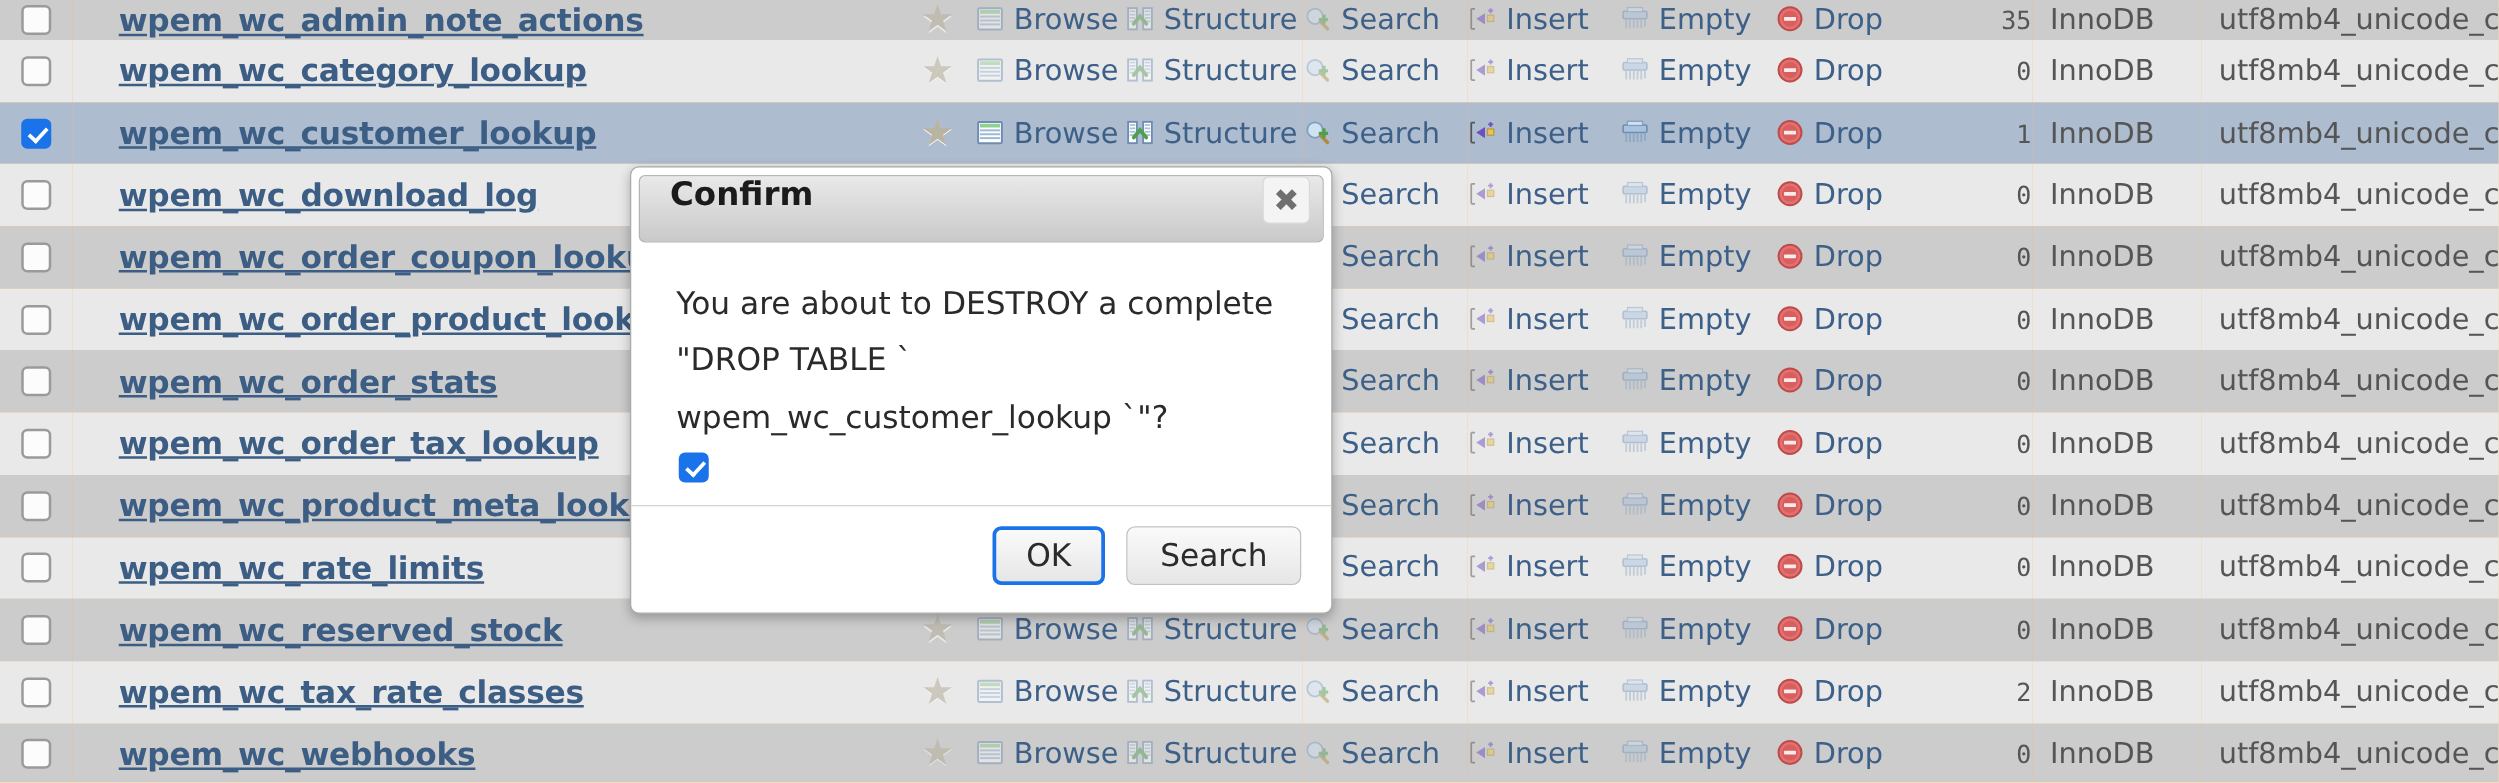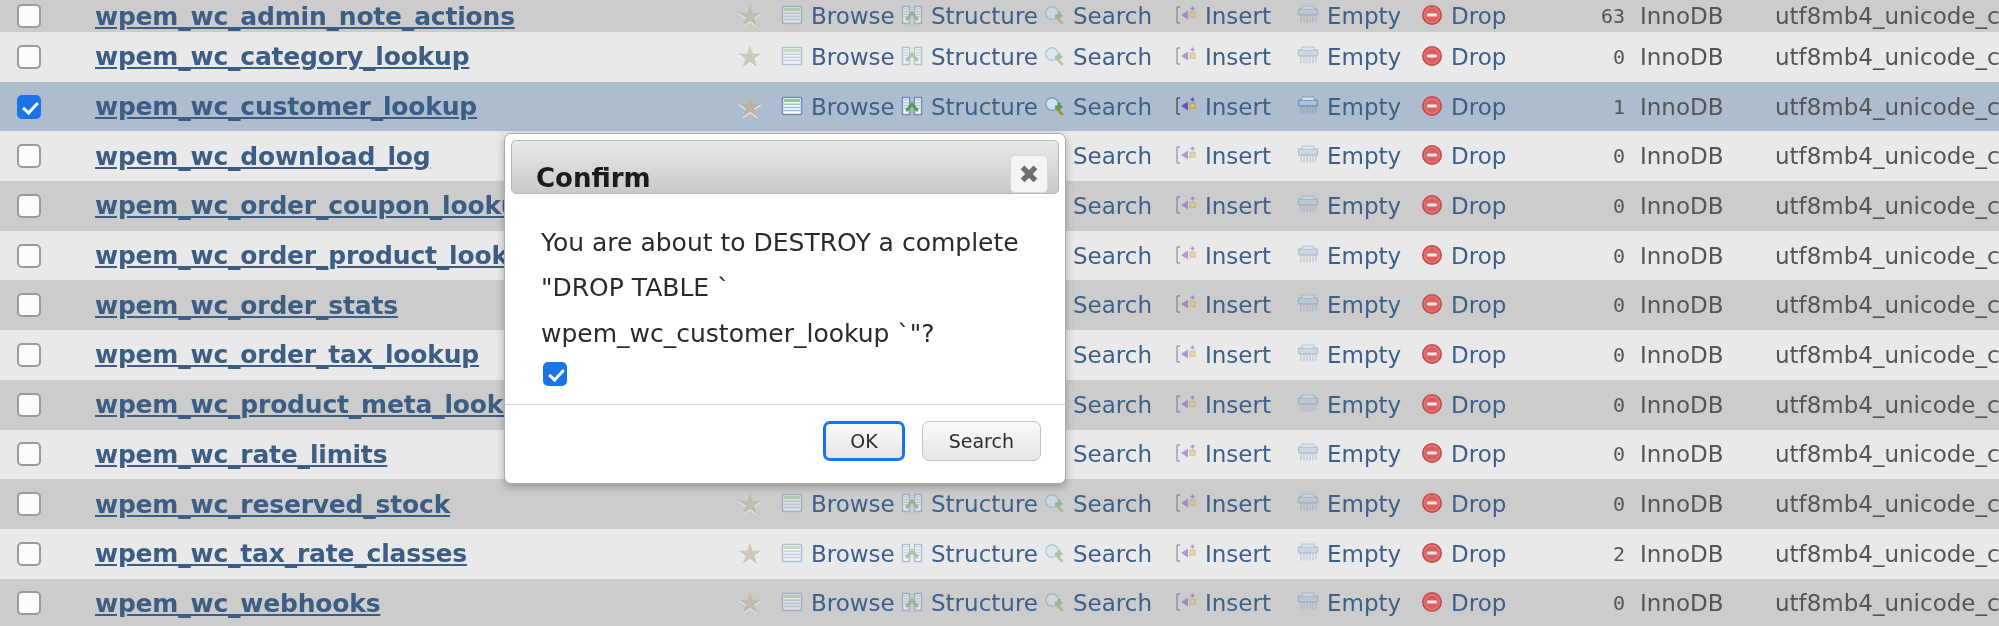--- a/index.html
+++ b/index.html
@@ -128,21 +128,21 @@
     box-sizing: border-box;
     z-index: 40;
   }
   .dlg-title {
     margin: 6px 6px 0 6px;
     height: 54px;
     background: linear-gradient(#e9e9e9, #c9c9c9);
     border: 1px solid #b6b6b6;
     border-radius: 5px;
     display: flex;
-    align-items: flex-end;
+    align-items: flex-start;
     justify-content: space-between;
     padding: 0 10px 0 24px;
     box-sizing: border-box;
   }
   .dlg-title-txt {
     font-size: 26px;
     font-weight: bold;
     color: #1b1b1b;
   }
   .dlg-close {
@@ -174,21 +174,21 @@
     padding-left: 14px;
   }
   .fk-label { font-size: 25px; color: #2a2a2a; }
   .dlg-foot {
     border-top: 1px solid #d4d4d4;
     padding: 16px 24px 22px 24px;
     text-align: right;
   }
   .btn {
     font-family: "DejaVu Sans", "Liberation Sans", sans-serif;
-    font-size: 19px;
+    font-size: 25px;
     color: #2b2b2b;
     background: linear-gradient(#fafafa, #e6e6e6);
     border: 1px solid #c2c2c2;
     border-radius: 7px;
     padding: 8px 26px;
     cursor: pointer;
     margin-left: 12px;
   }
   .btn.primary {
     border: 3px solid #1a73e8;
@@ -279,21 +279,21 @@
     </td>
     <td class="c-act c-drop">
       <span class="ico">
   <svg width="22" height="22" viewBox="0 0 22 22">
     <circle cx="11" cy="11" r="9.2" fill="#e27272" stroke="#c04a4a" stroke-width="1.6"></circle>
     <circle cx="11" cy="11" r="6.4" fill="#d95f5f"></circle>
     <rect x="6.2" y="9.6" width="9.6" height="2.9" rx="0.6" fill="#fbeaea"></rect>
   </svg></span><a class="alink" href="#">Drop</a>
     </td>
     <td class="c-rows">
-      <span class="meta-num">63</span>
+      <span class="meta-num">35</span>
     </td>
     <td class="c-type">
       <span class="meta-txt">InnoDB</span>
     </td>
     <td class="c-coll">
       <span class="meta-txt">utf8mb4_unicode_ci</span>
     </td>
     </tr>
         <tr class="row-odd">
     <td class="c-check">

